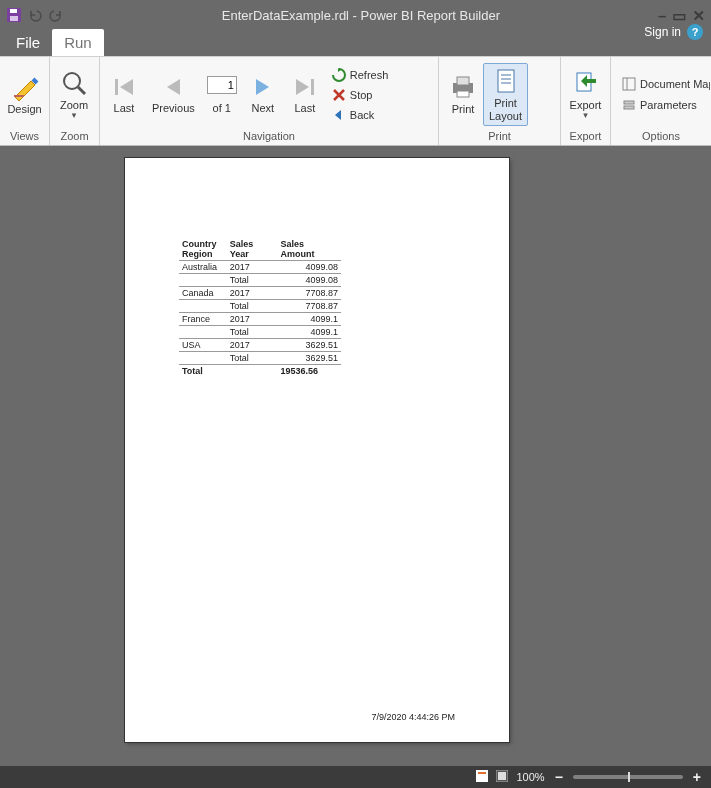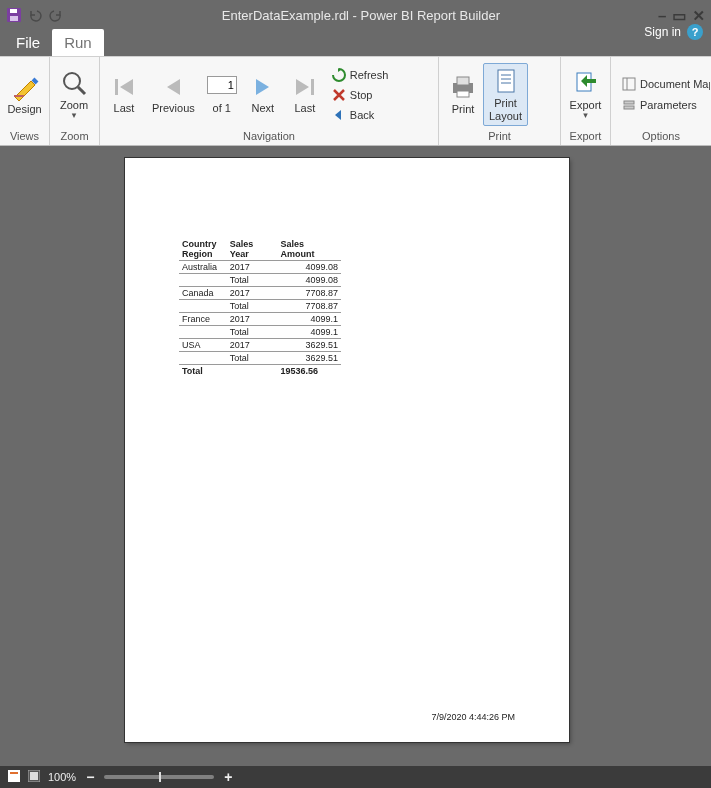--- a/index.html
+++ b/index.html
@@ -115,21 +115,21 @@
   .viewport {
     flex:1;
     background:#6a6a6a;
     overflow:auto;
     position:relative;
   }
   .page {
     position:absolute;
     left:125px;
     top:12px;
-    width:444px;
+    width:384px;
     height:584px;
     background:#fff;
     box-shadow:0 0 0 1px #333, 2px 2px 4px rgba(0,0,0,.3);
     padding:80px 54px 20px 54px;
   }
   
   table.report {
     border-collapse:collapse;
     width:162px;
     font-size:9px;
@@ -154,21 +154,21 @@
     bottom:20px;
     font-size:9px;
     color:#222;
   }
   
   .statusbar {
     height:22px;
     background:#3b3b3b;
     display:flex;
     align-items:center;
-    justify-content:flex-start;
+    justify-content:flex-end;
     gap:8px;
     padding:0 8px;
     color:#eee;
     font-size:11px;
   }
   .statusbar .sq {width:12px;height:12px;}
   .slider {
     width:110px;height:4px;background:#808080;position:relative;border-radius:2px;
   }
   .slider .knob {position:absolute;left:50%;top:-3px;width:2px;height:10px;background:#ddd;}

